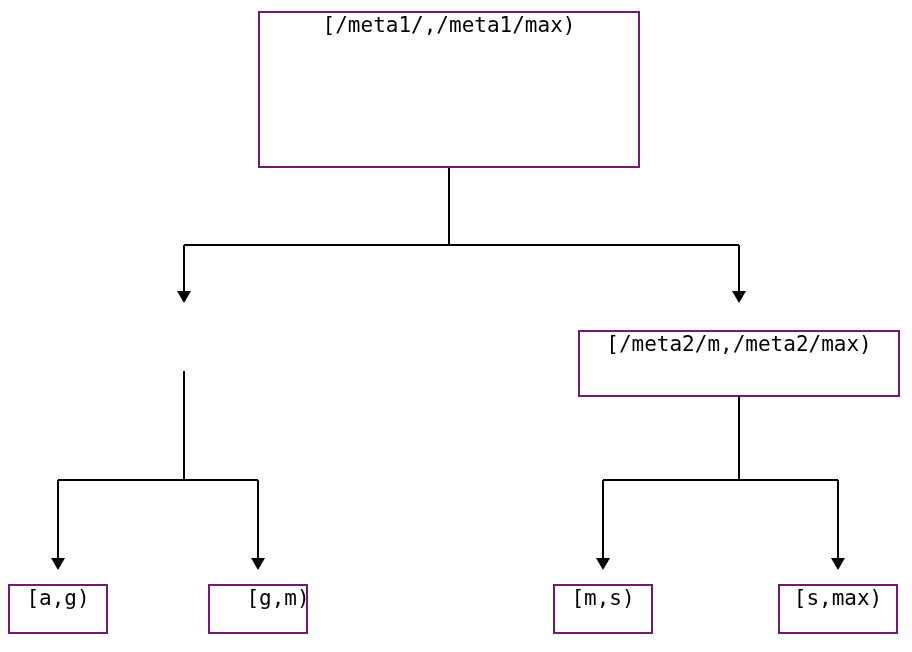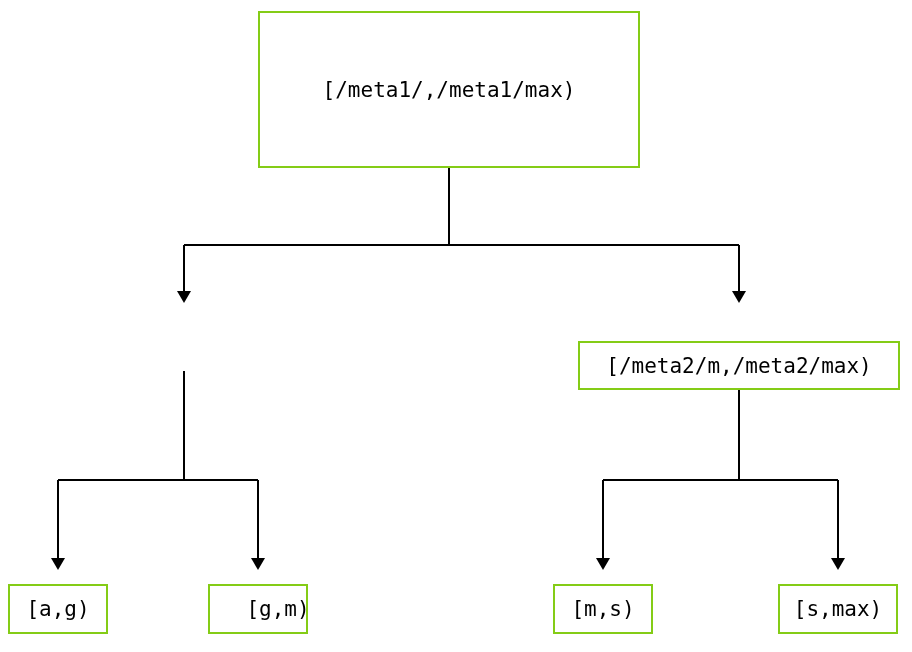--- a/index.html
+++ b/index.html
@@ -22,24 +22,24 @@
     position: absolute;
     left: 0;
     top: 0;
     width: 912px;
     height: 652px;
     display: block;
   }
   .node-box {
     position: absolute;
     box-sizing: border-box;
-    border: 2px solid #84cc16;
+    border: 2px solid #701a75;
     background: #ffffff;
     display: flex;
-    align-items: center;
+    align-items: flex-start;
     justify-content: center;
     color: #000000;
   }
   .node-label {
     font-family: "DejaVu Sans Mono", "Liberation Mono", monospace;
     color: #000000;
     white-space: pre;
     letter-spacing: 0px;
   }
   .level-root .node-label { font-size: 21px; }
@@ -81,21 +81,21 @@
       <polygon points="596,558 610,558 603,570"></polygon>
       <polygon points="831,558 845,558 838,570"></polygon>
     </g>
   </svg>
 
   <div class="node-box level-root" style="left:258px; top:11px; width:382px; height:157px;">
     <span class="node-label">[/meta1/,/meta1/max)</span>
   </div>
 
 
-  <div class="node-box level-mid" style="left:578px; top:341px; width:322px; height:49px;">
+  <div class="node-box level-mid" style="left:578px; top:330px; width:322px; height:67px;">
     <span class="node-label">[/meta2/m,/meta2/max)</span>
   </div>
 
   <div class="node-box level-leaf" style="left:8px; top:584px; width:100px; height:50px;">
     <span class="node-label">[a,g)</span>
   </div>
 
   <div class="node-box level-leaf" style="left:208px; top:584px; width:100px; height:50px;padding-left:40px;">
     <span class="node-label">[g,m)</span>
   </div>

